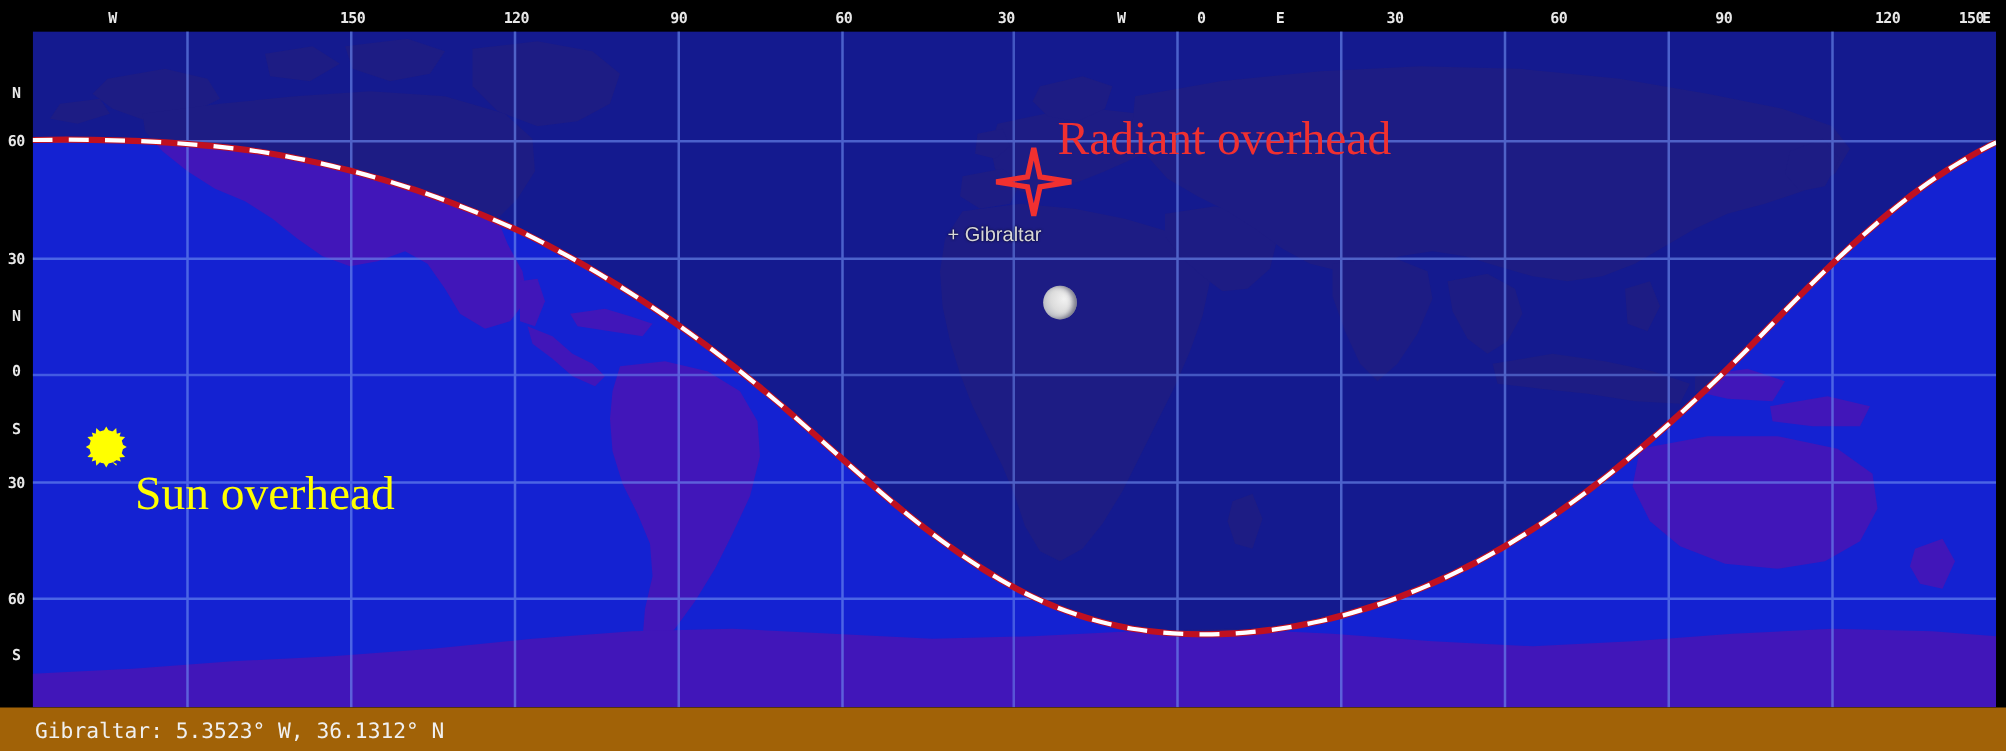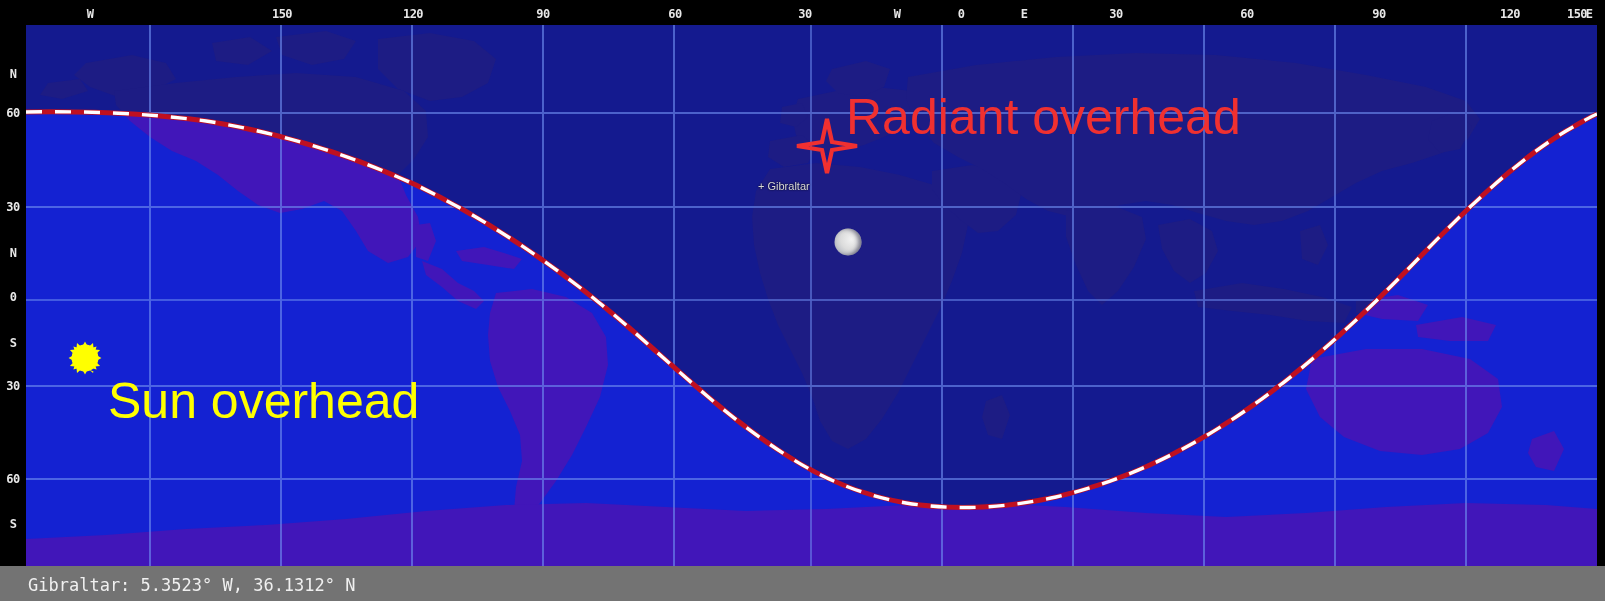--- a/index.html
+++ b/index.html
@@ -46,46 +46,46 @@
 
   .moon-disc {
     width:27px; height:27px; border-radius:50%;
     background:radial-gradient(circle at 62% 40%, #f2f2f2 0%, #dcdcdc 45%, #b9bcc4 78%, #9aa0ad 100%);
     box-shadow:inset -3px 0 4px rgba(40,40,70,.55);
   }
 
   
   .callout {
     position:absolute;
-    font-family:Liberation Sans, sans-serif;
-    font-size:50px;
+    font-family:Liberation Serif, serif;
+    font-size:38px;
     line-height:1;
     white-space:nowrap;
   }
   #sun-label     { left:108px; top:337px; color:#ffff00;margin-top:39px; }
   #moon-label    { left:872px; top:219px; color:#ffffff; }
   #radiant-label { left:846px; top:92px;  color:#f03030; }
 
   
   #city-tag {
     position:absolute;
     left:758px; top:180px;
     color:#d8d8d8;
     font-family:"Liberation Sans", sans-serif;
-    font-size:11px;
+    font-size:16px;
     white-space:nowrap;
     text-shadow:0 0 2px #000;
   }
 
   
   #status-bar {
     position:absolute;
     left:0; right:0; bottom:0;
     height:35px;
-    background:#737373;
+    background:#a16207;
     color:#f0f0f0;
     font-family:"DejaVu Sans Mono", monospace;
     font-size:17px;
   }
   #status-left  { position:absolute; left:28px;  top:9px; white-space:nowrap; }
   #status-right { position:absolute; right:8px;  top:9px; white-space:nowrap; }
 </style>
 </head>
 <body>
 

